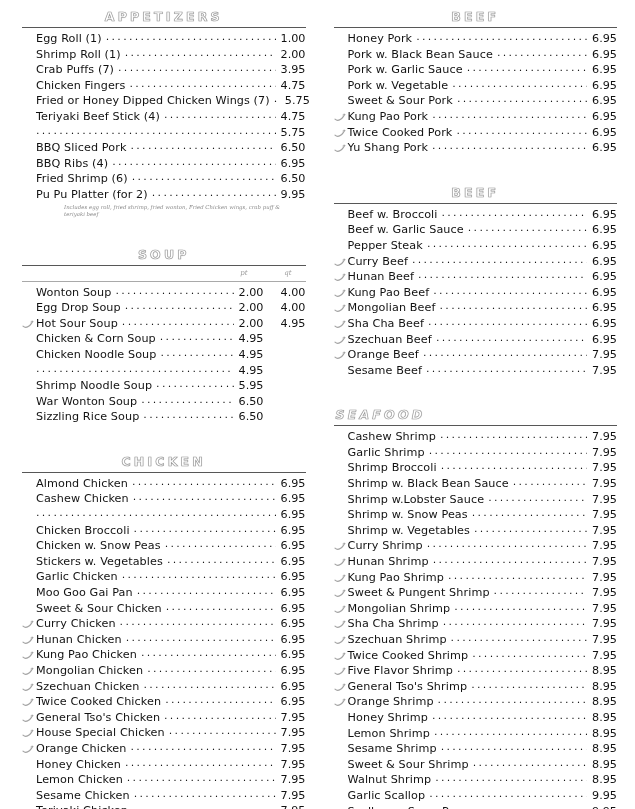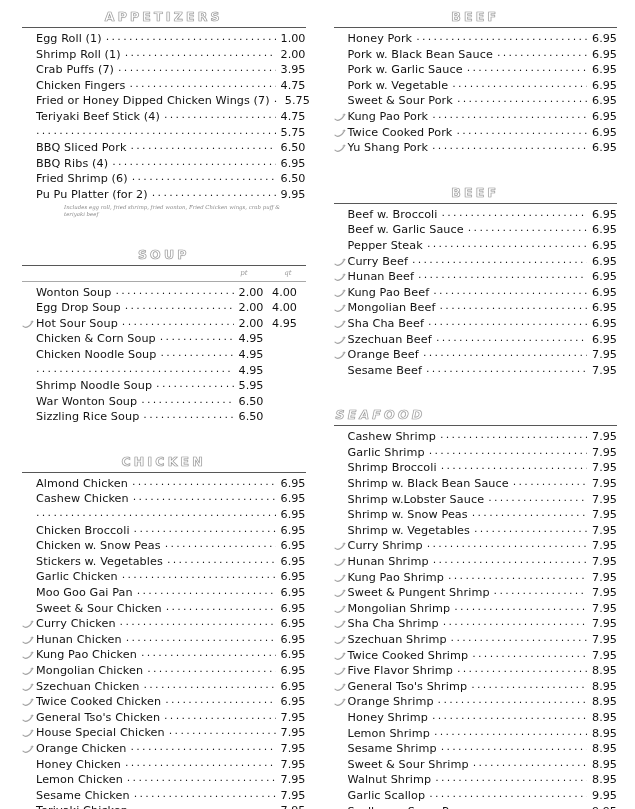--- a/index.html
+++ b/index.html
@@ -118,21 +118,21 @@
     font-size: 11.2px;
     color: #121212;
     text-align: right;
     min-width: 30px;
   }
   .price2 {
     flex: 0 0 auto;
     font-family: "DejaVu Sans", sans-serif;
     font-size: 11.2px;
     color: #121212;
-    text-align: center;
+    text-align: right;
     min-width: 42px;
   }
   .note {
     font-family: "DejaVu Serif", serif;
     font-style: italic;
     font-size: 5.4px;
     line-height: 7px;
     color: #8a8a8a;
     padding-left: 42px;
     padding-top: 1px;

